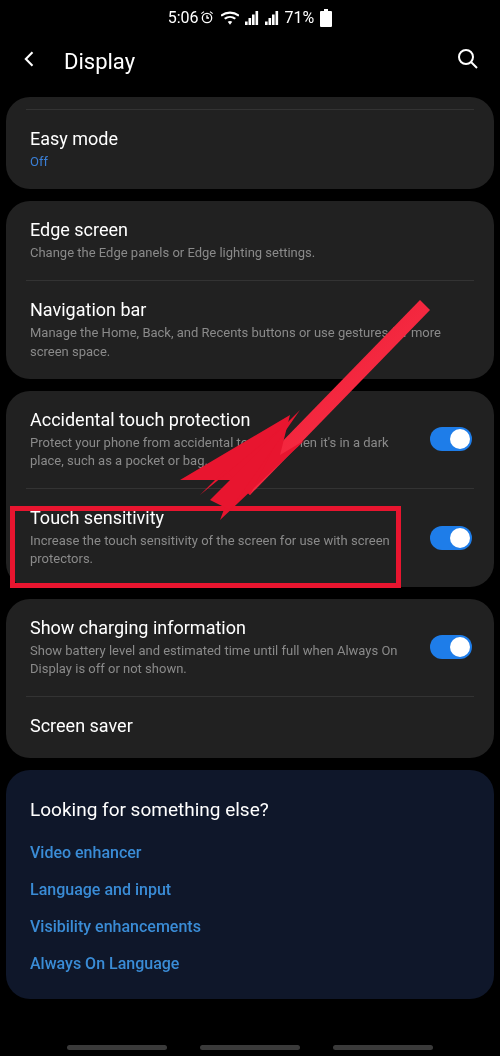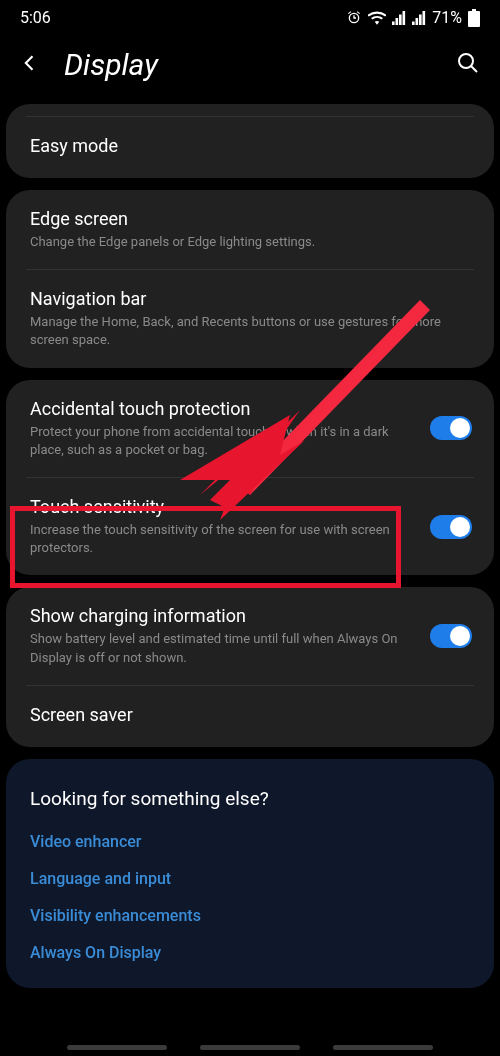--- a/index.html
+++ b/index.html
@@ -11,44 +11,43 @@
       width: 500px;
       height: 1056px;
       background: #000;
       font-family: -apple-system, BlinkMacSystemFont, 'Segoe UI', Roboto, sans-serif;
       color: #fff;
       overflow: hidden;
       position: relative;
     }
     .status-bar {
       display: flex;
-      justify-content: space-between;
+      justify-content: center;
       align-items: center;
       padding: 8px 20px 4px 20px;
       font-size: 16px;
     }
     .status-right {
       display: flex;
       align-items: center;
       gap: 6px;
     }
     .status-right svg { display: block; }
     .header {
       display: flex;
       align-items: center;
       padding: 16px 20px;
     }
     .back-btn {
       margin-right: 24px;
     }
     .header-title {
-      font-size: 30px;
+      font-size: 22px;
       font-weight: 400;
       flex: 1;
-      font-style: italic;
     }
     .search-btn {
       margin-left: auto;
     }
     .content {
       padding: 6px 6px 0 6px;
     }
     .card {
       background: #212121;
       border-radius: 24px;
@@ -194,20 +193,21 @@
       </svg>
   </div>
 </div>
 
 <div class="content">
 
   <div class="card">
     <div class="card-top-line"></div>
     <div class="setting-item">
       <div class="setting-title">Easy mode</div>
+      <div class="setting-sub blue">Off</div>
     </div>
   </div>
 
   <div class="card">
     <div class="setting-item">
       <div class="setting-title">Edge screen</div>
       <div class="setting-sub">Change the Edge panels or Edge lighting settings.</div>
     </div>
     <div class="divider"></div>
     <div class="setting-item">
@@ -240,21 +240,21 @@
     <div class="setting-item">
       <div class="setting-title">Screen saver</div>
     </div>
   </div>
 
   <div class="help-card">
     <div class="help-title">Looking for something else?</div>
     <a class="help-link">Video enhancer</a>
     <a class="help-link">Language and input</a>
     <a class="help-link">Visibility enhancements</a>
-    <a class="help-link">Always On Display</a>
+    <a class="help-link">Always On Language</a>
   </div>
 
 </div>
 
 <div class="highlight-box" style="left:10px; top:506px; width:391px; height:82px;"></div>
 
 <svg class="arrow" style="left:170px; top:280px;" width="260" height="240" viewBox="0 0 260 240">
   <defs>
     <linearGradient id="ag" x1="0%" y1="0%" x2="100%" y2="100%">
       <stop offset="0%" stop-color="#e8152f"></stop>

